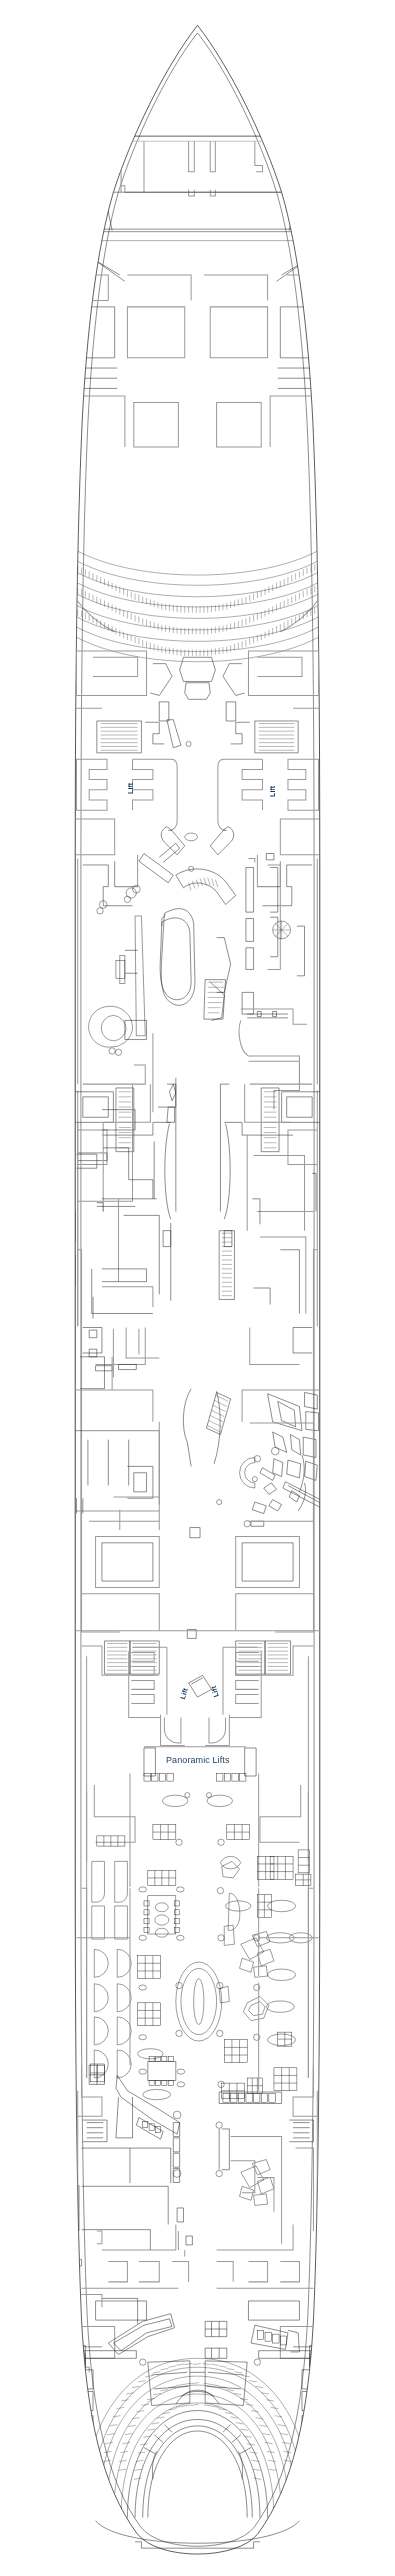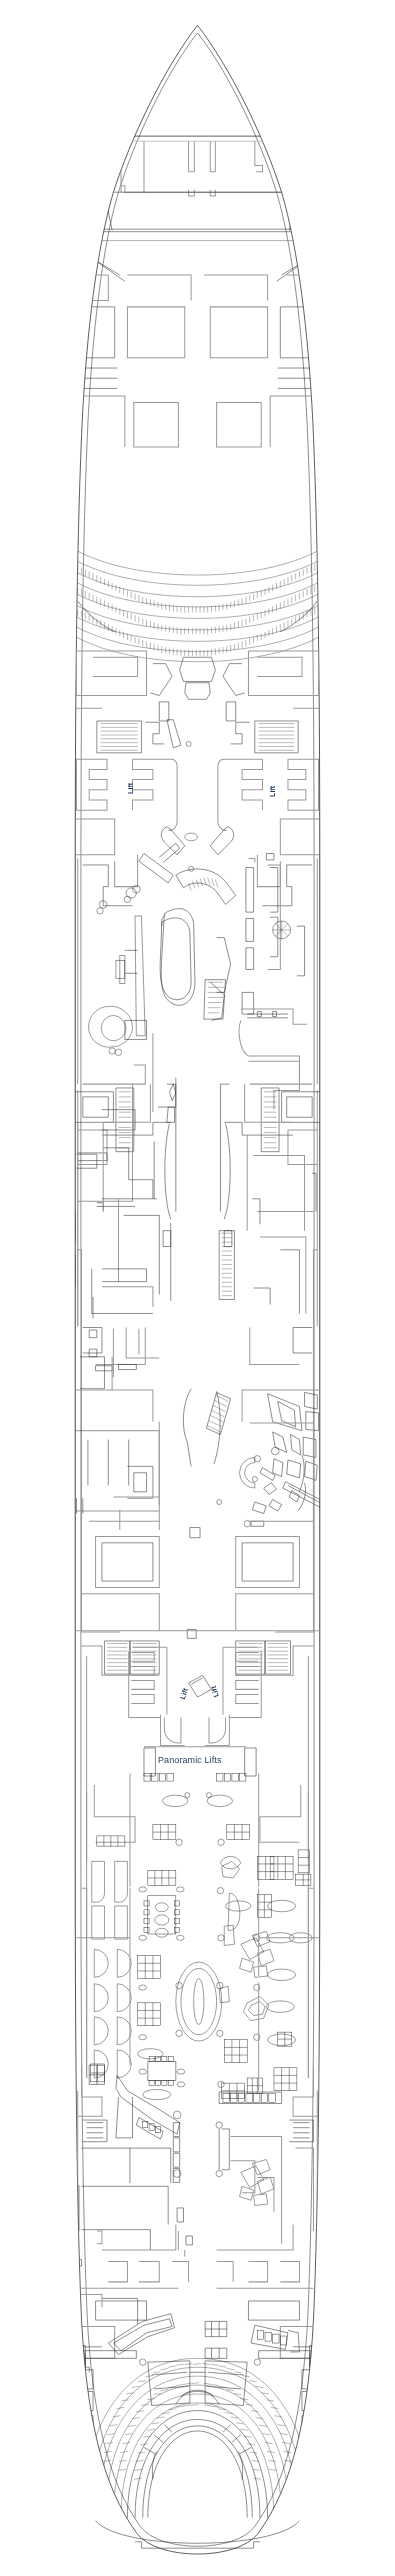--- a/index.html
+++ b/index.html
@@ -2,21 +2,21 @@
 <html style="font-size:10.2px"><head>
 <meta charset="utf-8">
 <style>
   html,body{margin:0;padding:0;background:#ffffff;}
   body{font-family:"Liberation Sans", sans-serif;}
   #deckplan{position:relative;width:395px;height:2576px;background:#ffffff;overflow:hidden;}
   #deckplan svg{display:block;position:absolute;left:0;top:0;}
   .lbl{position:absolute;color:#1b3a5f;font-family:"Liberation Sans",sans-serif;white-space:nowrap;
        font-size:7px;font-weight:600;letter-spacing:0.1px;}
   .lbl-lift{font-size:7px;}
-  .lbl-pan{font-size:9px;font-weight:500;letter-spacing:0.1px;}
+  .lbl-pan{font-size:9px;font-weight:500;letter-spacing:0.1px;margin-left:8px;}
   .rot-n90{transform:rotate(-90deg);transform-origin:0 0;}
   .rot-left{transform:rotate(-74deg);transform-origin:0 0;}
   .rot-right{transform:rotate(-106deg);transform-origin:0 0;}
 </style>
 </head>
 <body>
 
 <div id="deckplan">
 
 <svg width="395" height="2576" viewBox="0 0 620 4040" xmlns="http://www.w3.org/2000/svg">

